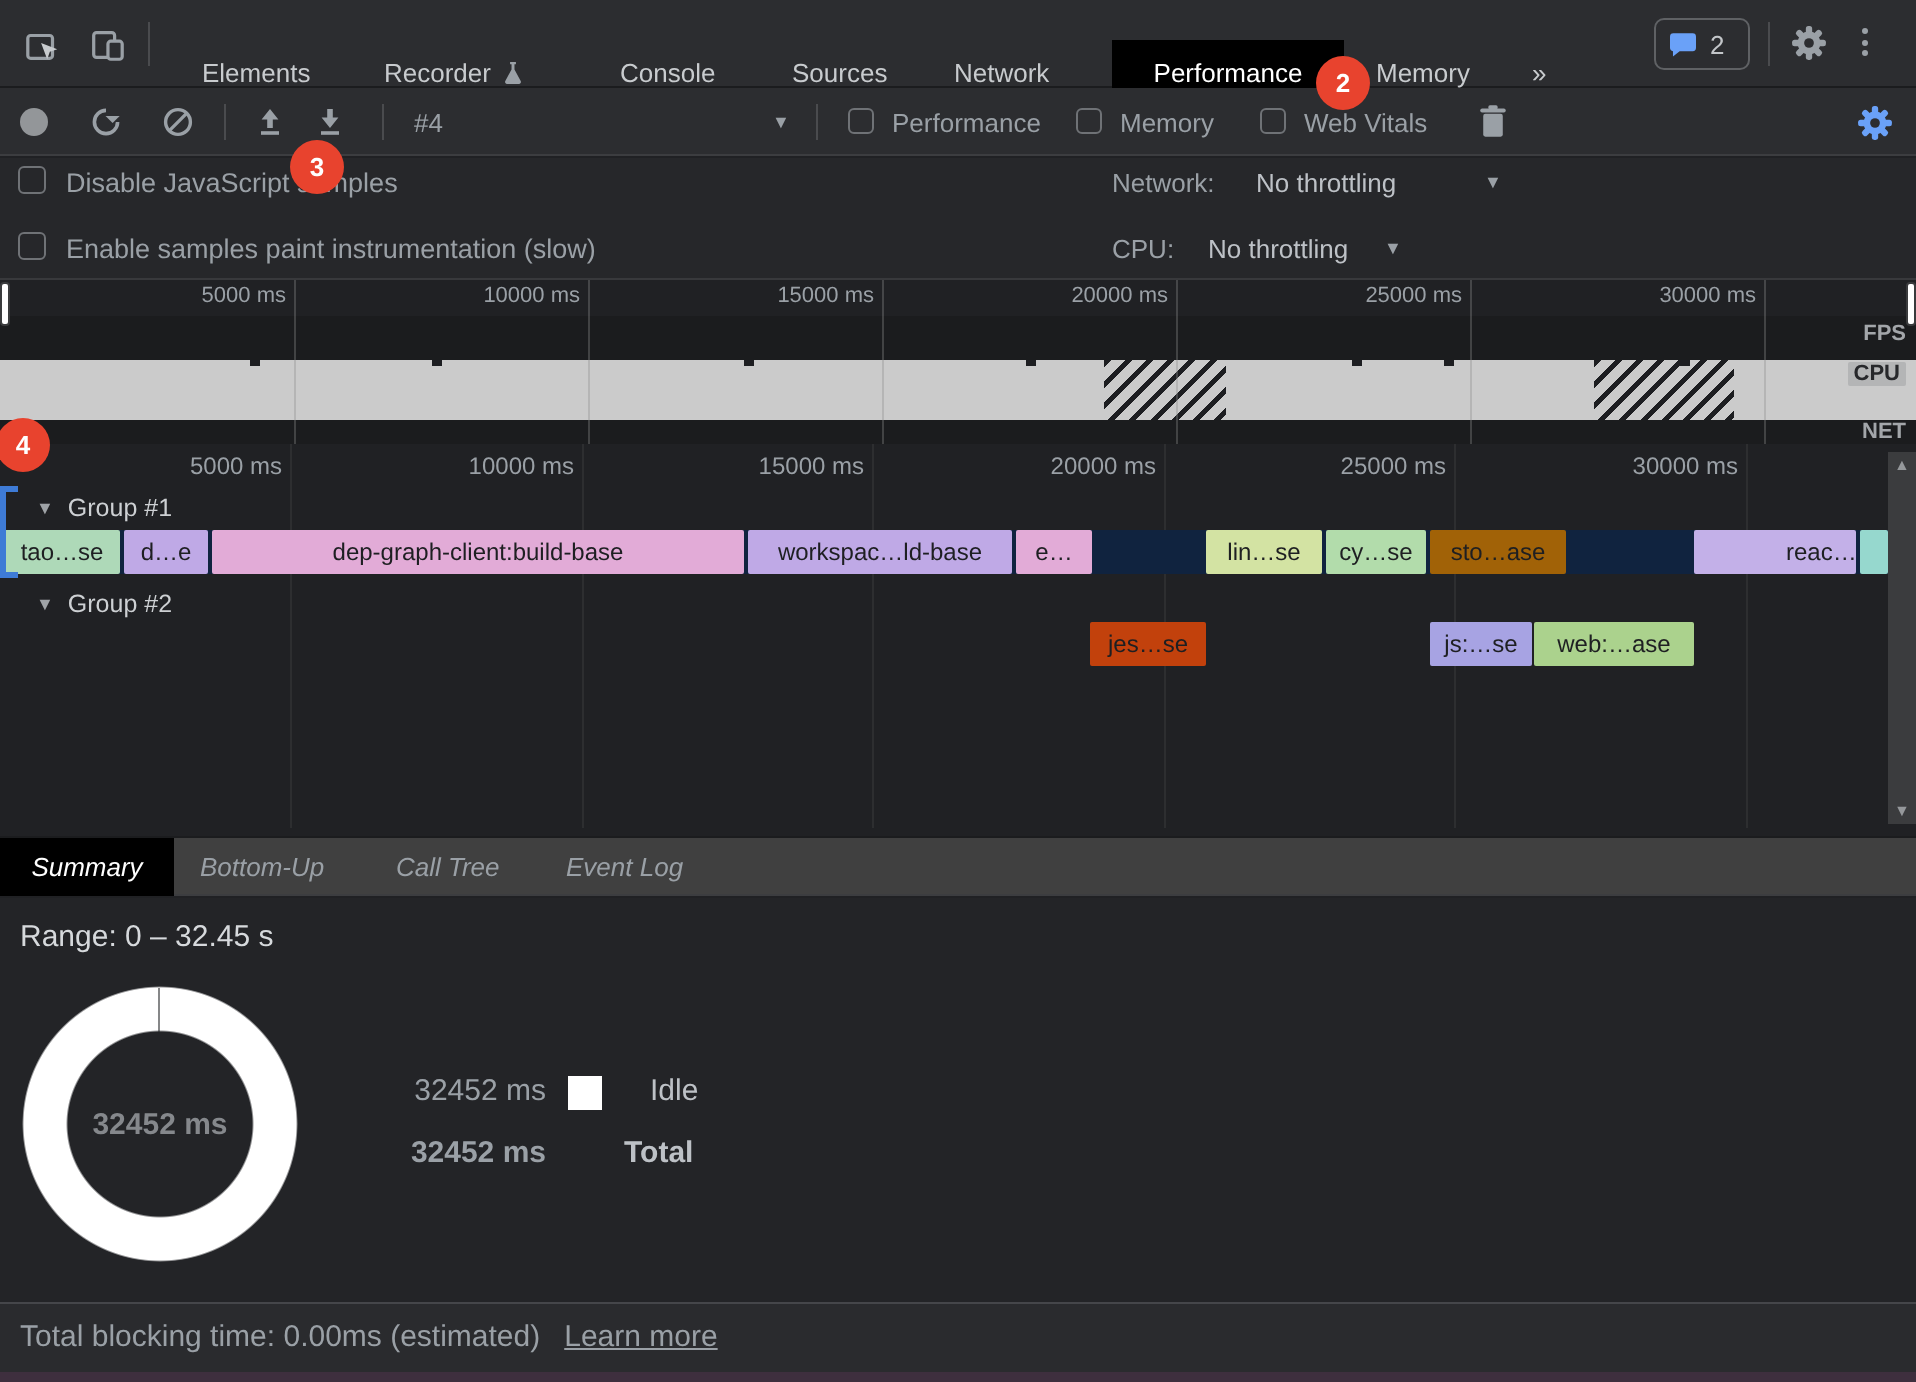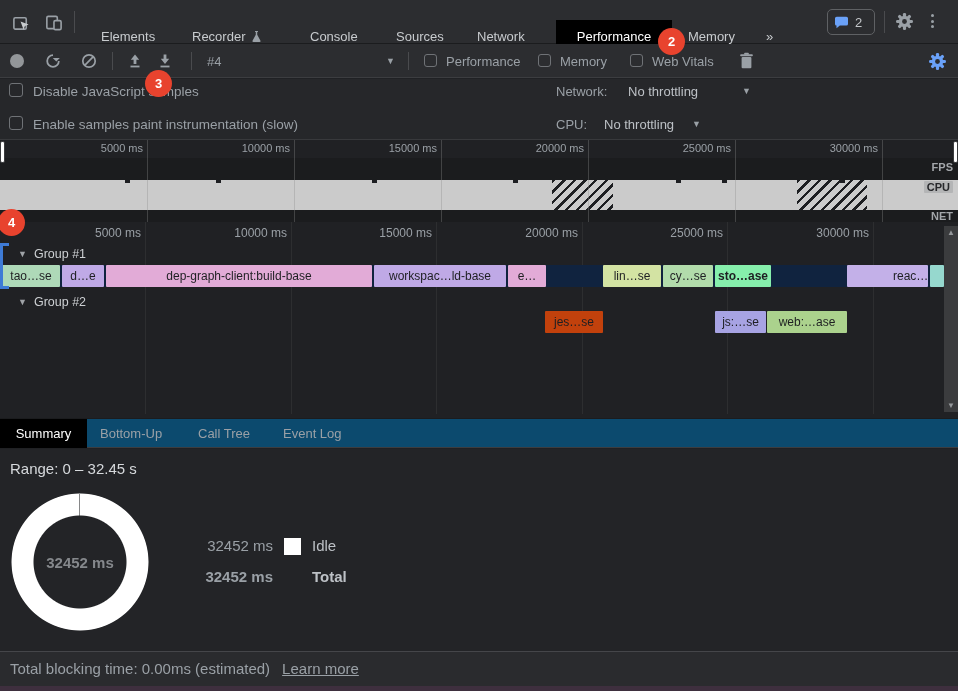--- a/index.html
+++ b/index.html
@@ -43,21 +43,21 @@
   .group-header { position:absolute; font-size:12.5px; color:#cdd0d3; white-space:nowrap; }
   .tri { display:inline-block; font-size:9px; color:#9fa3a7; margin-right:7px; vertical-align:1px; }
   .track { position:absolute; left:2px; width:942px; height:22px; background:#10233f; }
   .bar { position:absolute; height:22px; line-height:22px; font-size:12px; color:#1e1f22; text-align:center; overflow:hidden; white-space:nowrap; border-radius:1px; }
   .bracket { position:absolute; left:0; top:21px; width:9px; height:46px; border-left:3px solid #3e7bd6; border-top:3px solid #3e7bd6; border-bottom:3px solid #3e7bd6; z-index:5; }
   .scrollbar { position:absolute; left:944px; top:4px; width:14px; height:186px; background:#3b3c3e; color:#95989b; font-size:8px; text-align:center; }
   .scrollbar .up { position:absolute; top:2px; left:0; width:14px; }
   .scrollbar .dn { position:absolute; bottom:2px; left:0; width:14px; }
 
   
-  .bottom-tabs { position:absolute; left:0; top:418px; width:958px; height:30px; background:#0c4a6e; border-top:1px solid #1b1c1e; border-bottom:1px solid #3c3d40; }
+  .bottom-tabs { position:absolute; left:0; top:418px; width:958px; height:30px; background:#404040; border-top:1px solid #1b1c1e; border-bottom:1px solid #3c3d40;font-style:italic; }
   .btab { position:absolute; top:0; height:29px; line-height:29px; font-size:13px; color:#9aa0a6; white-space:nowrap; }
   .btab.active { background:#000; color:#fff; text-align:center; }
 
   
   .summary { position:absolute; left:0; top:449px; width:958px; height:202px; background:#232427; }
   .range { position:absolute; left:10px; top:11px; font-size:15px; color:#d6d9dc; }
   .donut { position:absolute; left:11px; top:44px; width:138px; height:138px; border-radius:50%;
            background:radial-gradient(circle, rgba(0,0,0,0) 0 46px, #ffffff 47px 68px, rgba(0,0,0,0) 69px);
            display:flex; align-items:center; justify-content:center; }
   .donut-gap { position:absolute; left:68px; top:1px; width:1px; height:23px; background:rgba(35,36,39,.55); }
@@ -259,21 +259,21 @@
       <div class="fl-tick-label" style="left: 789px;">30000 ms</div>
       <div class="group-header" style="left: 18px; top: 25px;"><span class="tri">▼</span><span>Group #1</span></div>
       <div class="track" style="top: 43px;"></div>
       <div class="bar" style="left: 2px; top: 43px; width: 58px; background: rgb(174, 217, 184);">tao…se</div>
       <div class="bar" style="left: 62px; top: 43px; width: 42px; background: rgb(191, 169, 230);">d…e</div>
       <div class="bar" style="left: 106px; top: 43px; width: 266px; background: rgb(226, 171, 215);">dep-graph-client:build-base</div>
       <div class="bar" style="left: 374px; top: 43px; width: 132px; background: rgb(191, 169, 230);">workspac…ld-base</div>
       <div class="bar" style="left: 508px; top: 43px; width: 38px; background: rgb(226, 171, 215);">e…</div>
       <div class="bar" style="left: 603px; top: 43px; width: 58px; background: rgb(211, 227, 163);">lin…se</div>
       <div class="bar" style="left: 663px; top: 43px; width: 50px; background: rgb(178, 220, 171);">cy…se</div>
-      <div class="bar" style="left: 715px; top: 43px; width: 56px; background: #86efac; font-weight: bold;">sto…ase</div>
+      <div class="bar" style="left: 715px; top: 43px; width: 68px; background: #a16207;">sto…ase</div>
       <div class="bar" style="left: 847px; top: 43px; width: 81px; background: rgb(195, 176, 232); padding-left: 46px;">reac…base</div>
       <div class="bar" style="left: 930px; top: 43px; width: 14px; background: rgb(150, 216, 206);"></div>
       <div class="group-header" style="left: 18px; top: 73px;"><span class="tri">▼</span><span>Group #2</span></div>
       <div class="bar" style="left: 545px; top: 89px; width: 58px; background: #c2410c;">jes…se</div>
       <div class="bar" style="left: 715px; top: 89px; width: 51px; background: rgb(167, 163, 227);">js:…se</div>
       <div class="bar" style="left: 767px; top: 89px; width: 80px; background: rgb(171, 210, 141);">web:…ase</div>
     </div>
 
   <div class="bottom-tabs">
       <div class="btab active" style="left: 0px; width: 87px;">Summary</div>
@@ -283,21 +283,21 @@
     </div>
 
   <div class="summary">
     <div class="range">Range: 0 – 32.45 s</div>
     <div class="donut">
       <div class="donut-gap"></div>
       <span class="donut-label">32452 ms</span>
     </div>
   <div class="leg-val" style="top: 88px;">32452 ms</div>
       <div class="leg-swatch" style="top: 89px; background: rgb(255, 255, 255);"></div>
-      <div class="leg-name" style="top: 88px;">Idle</div>
+      <div class="leg-name" style="top: 88px; margin-left: 13px;">Idle</div>
       <div class="leg-val bold" style="top: 119px;">32452 ms</div>
       <div class="leg-name bold" style="top: 119px;">Total</div>
     </div>
 
   <div class="footer">
     <span class="txt"><span>Total blocking time: 0.00ms (estimated)</span><a href="#">Learn more</a></span>
   </div>
   <div class="strip"></div>
 
 <div class="badge" style="left: 658px; top: 28px;">2</div>

